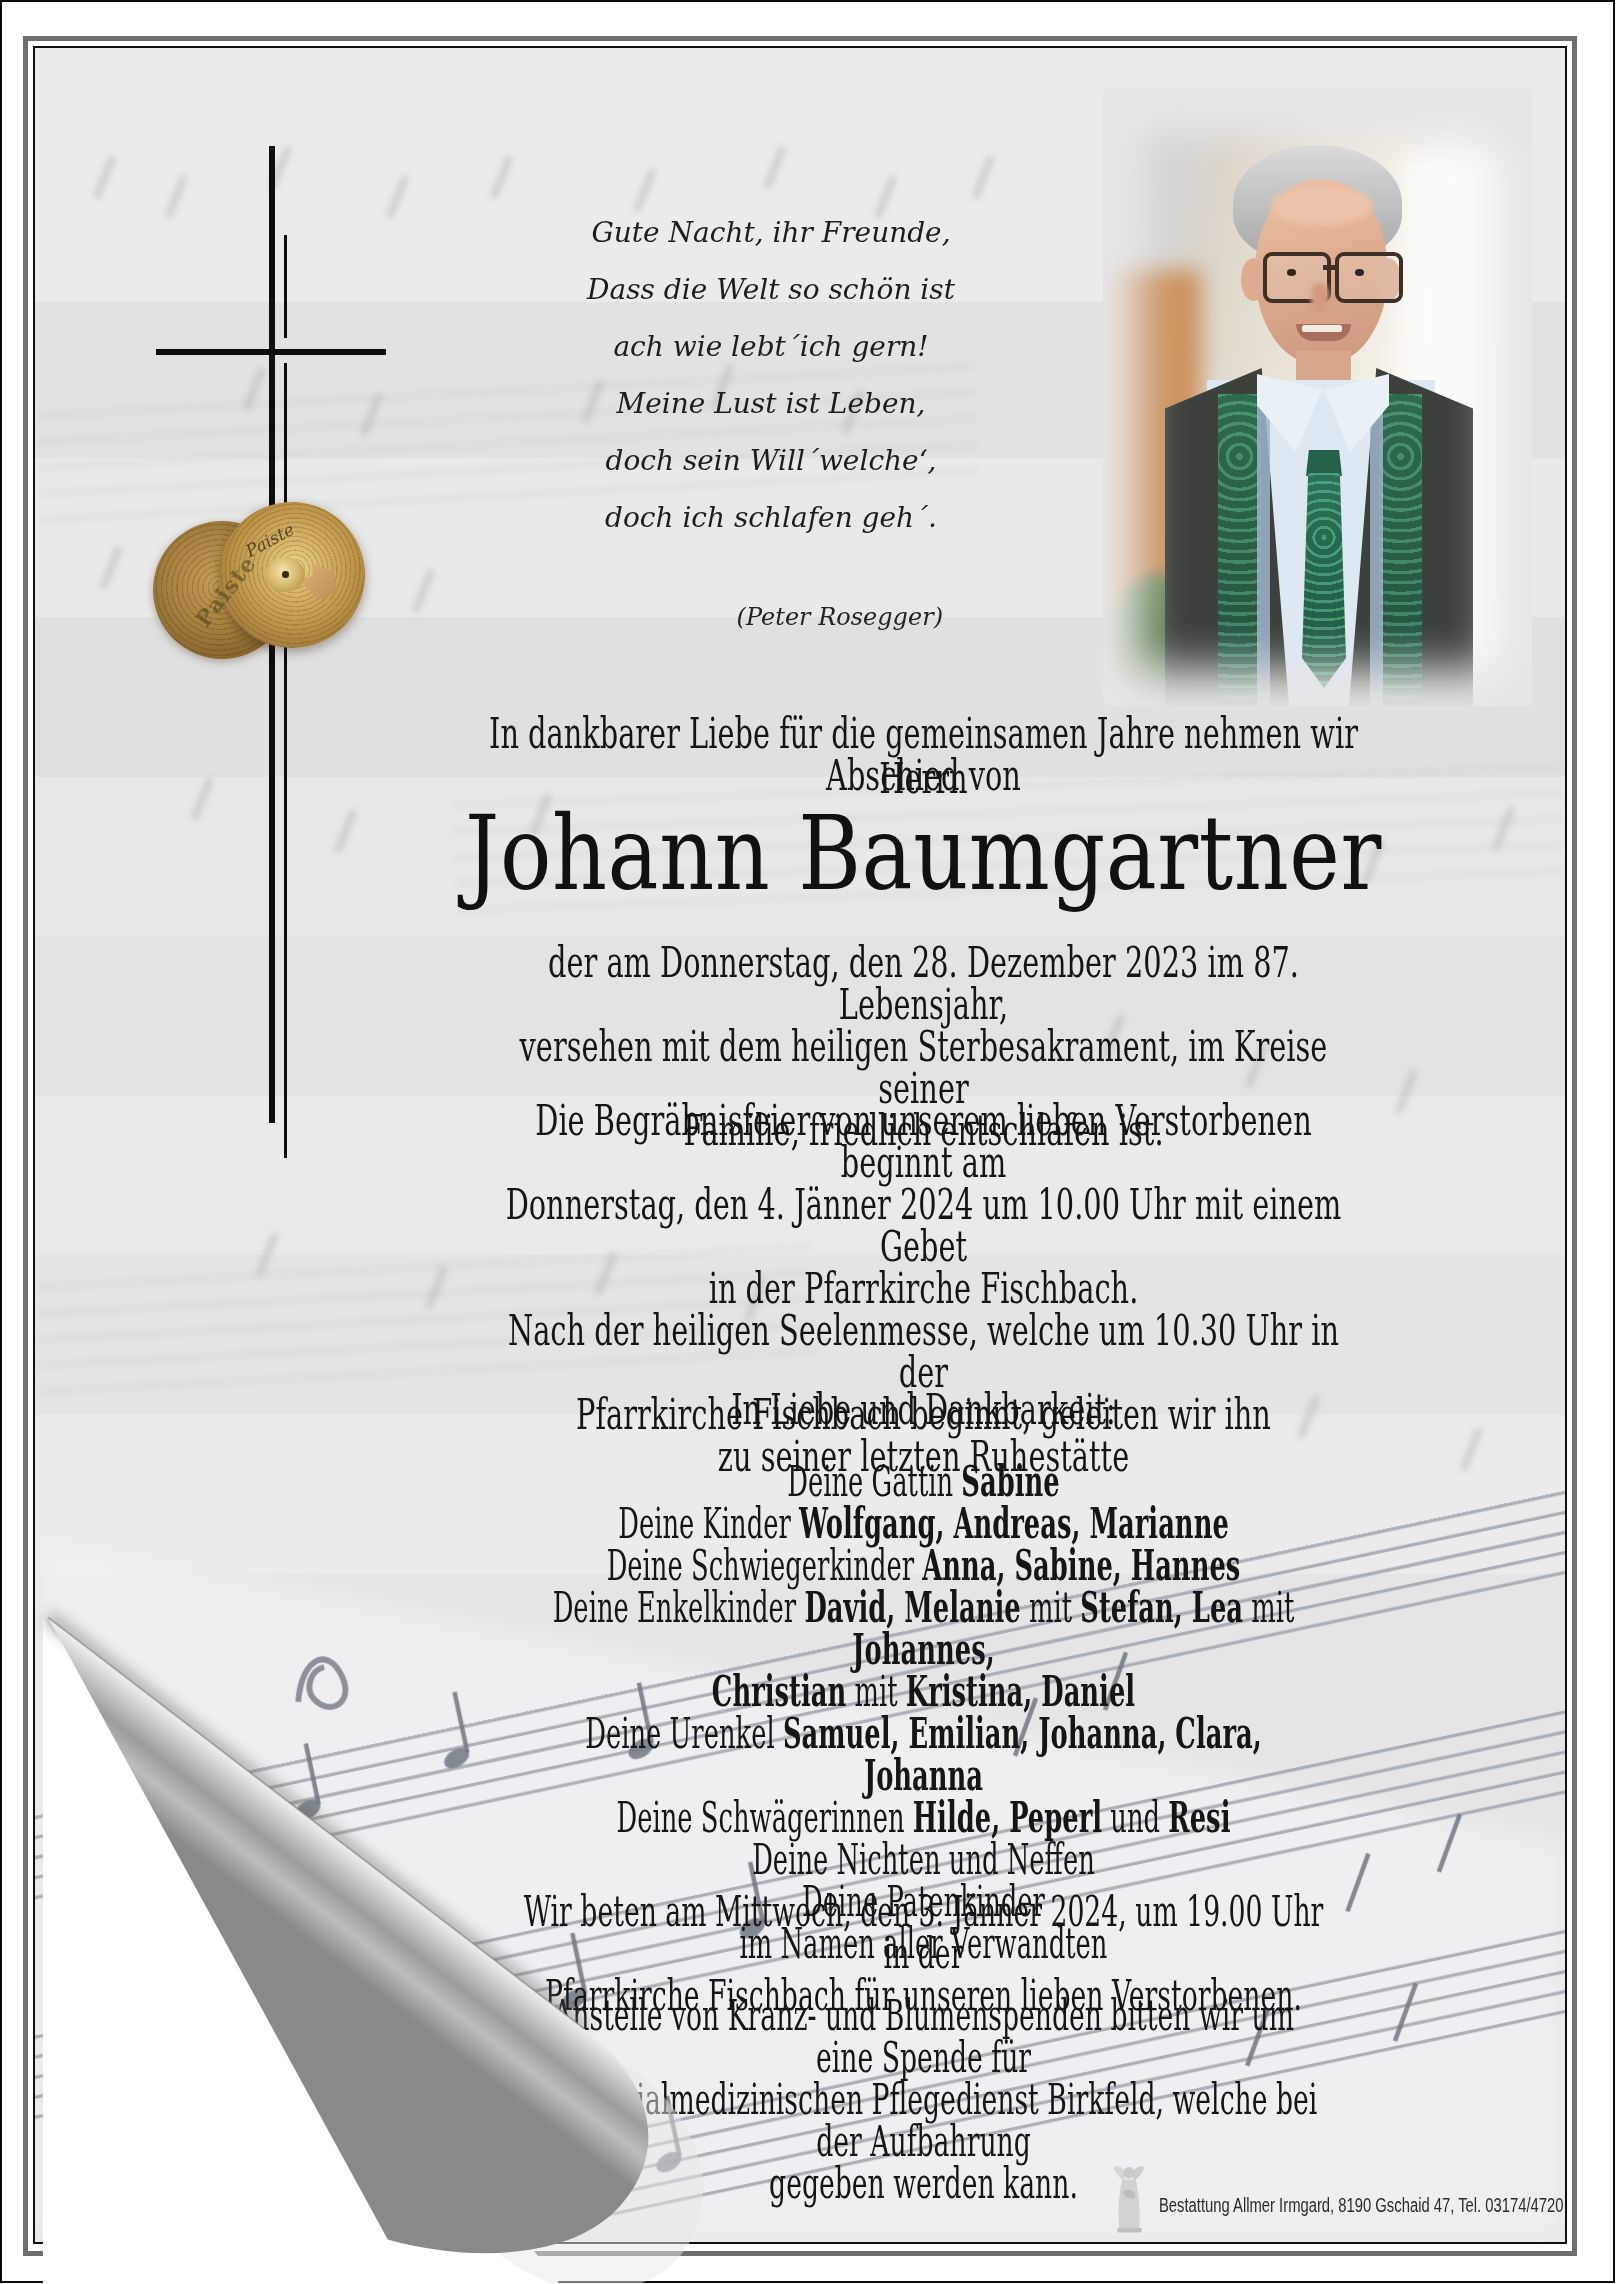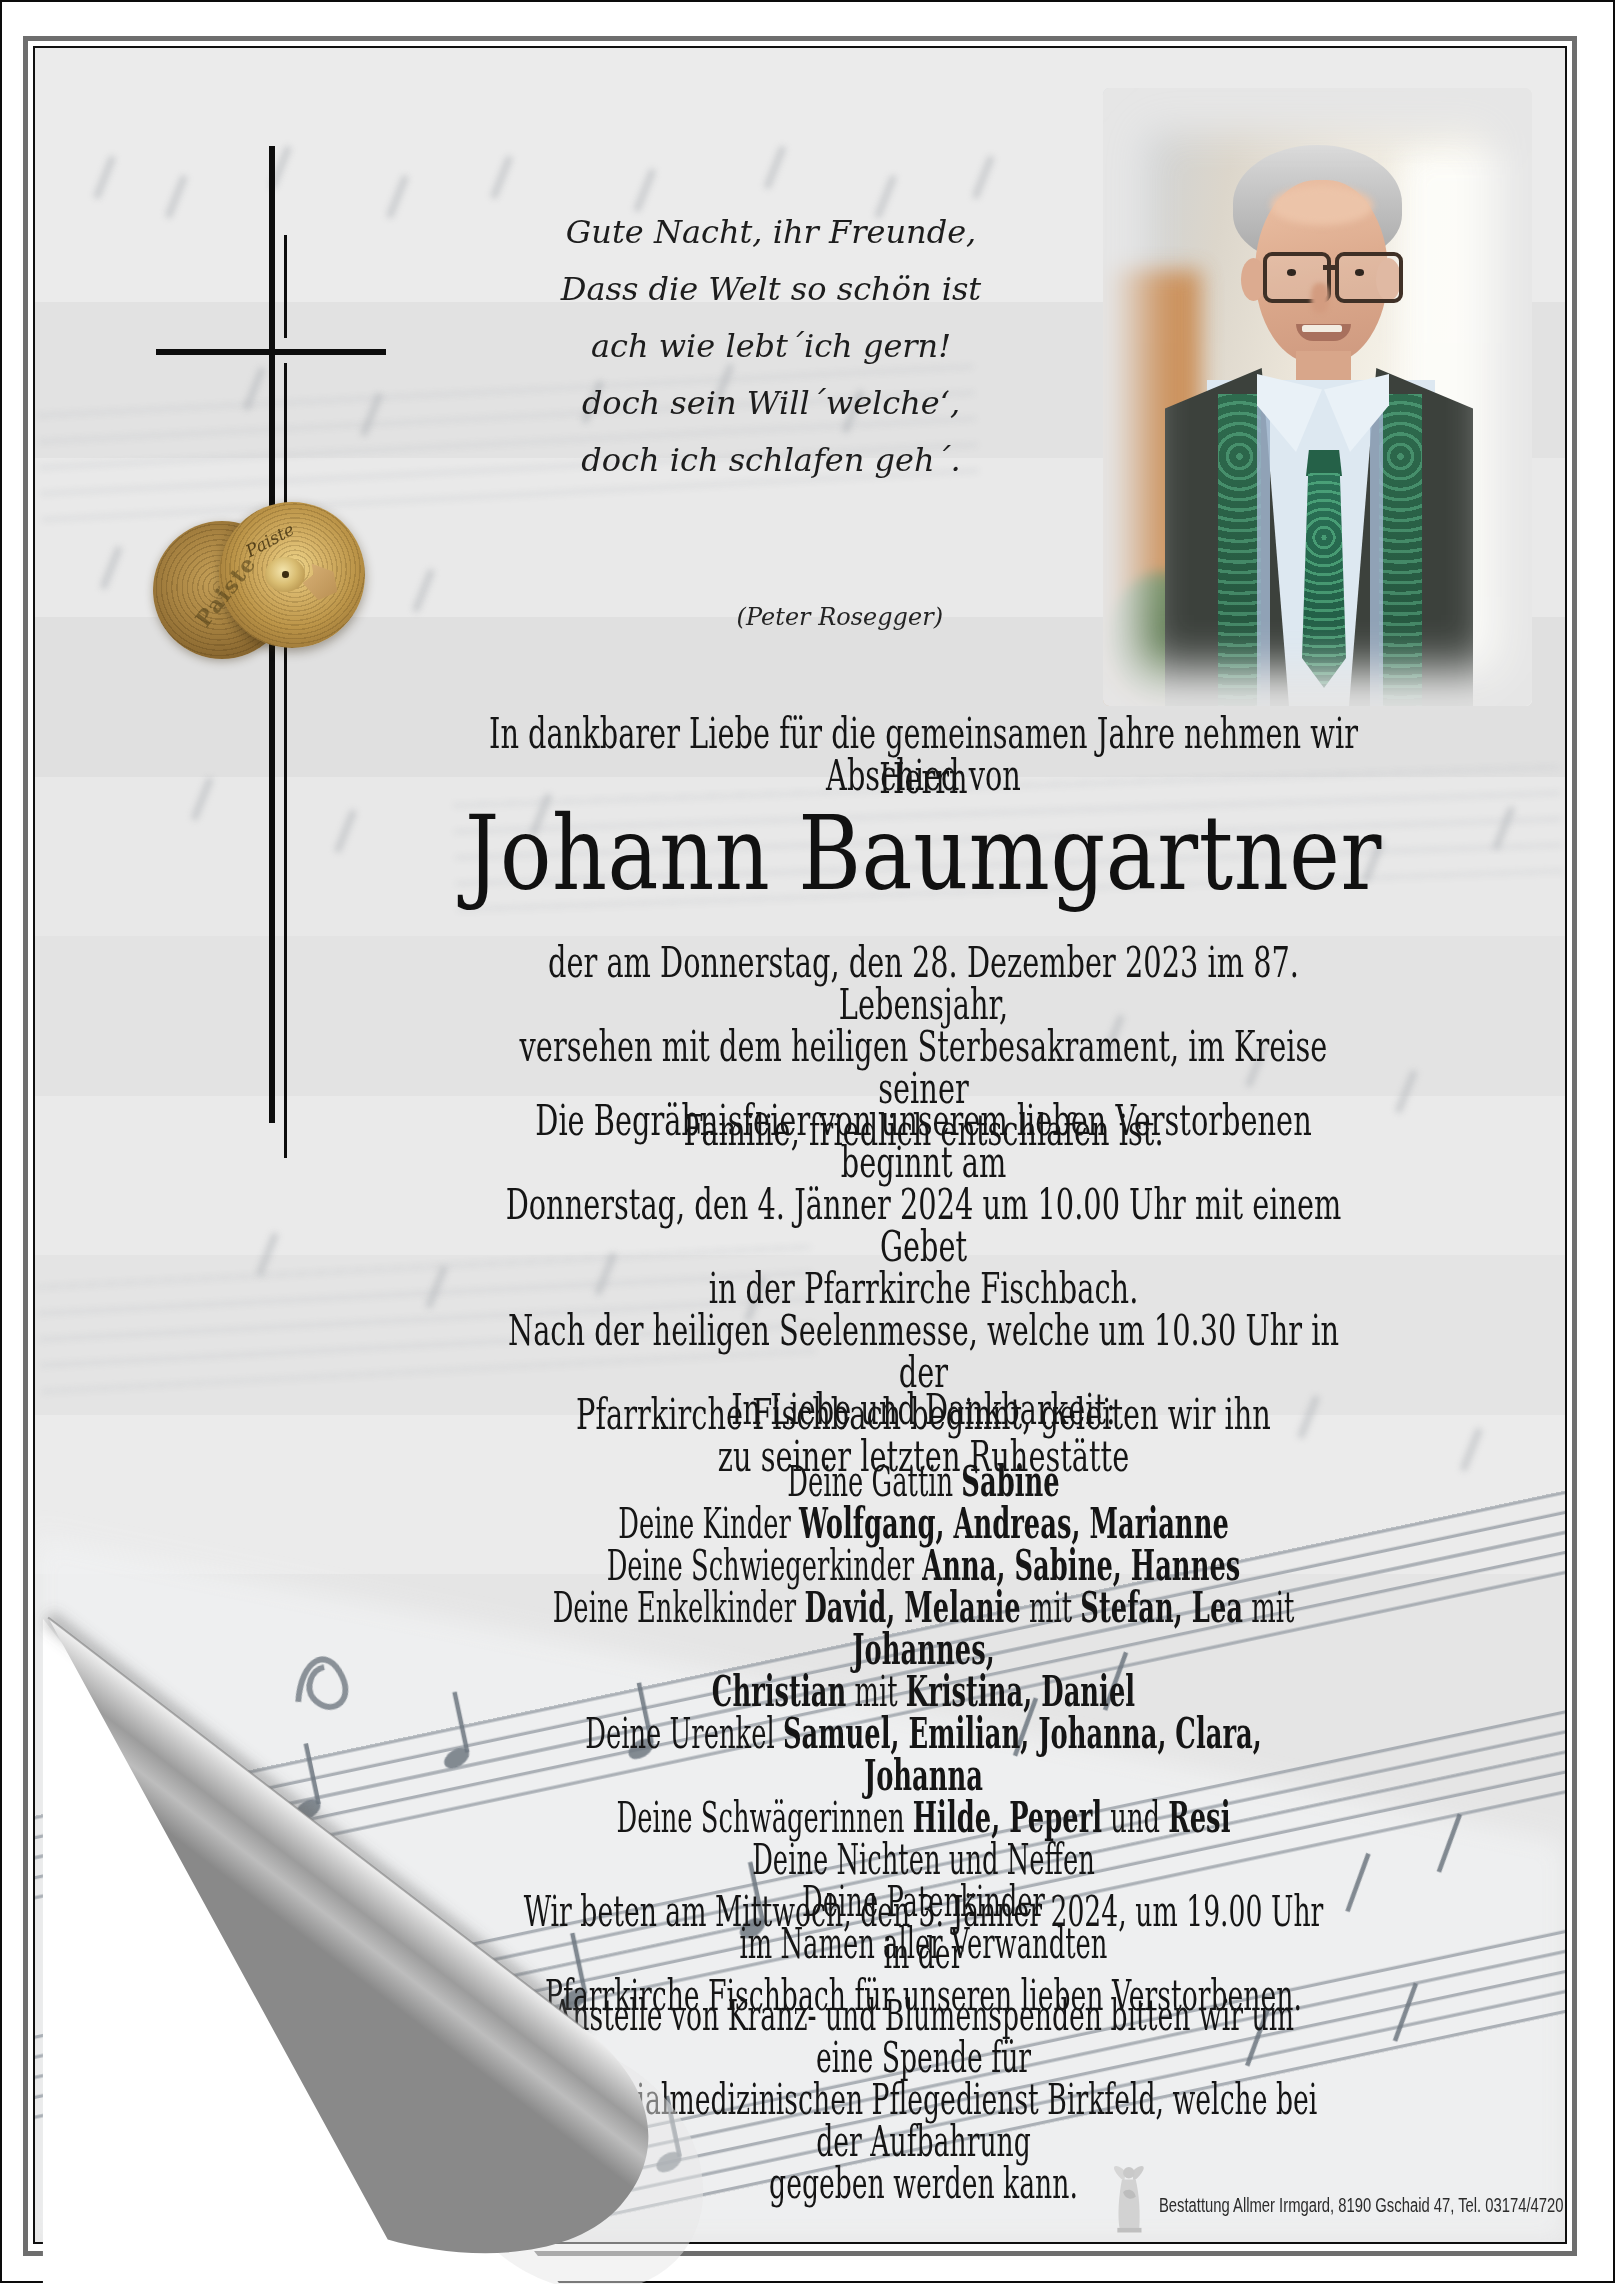--- a/index.html
+++ b/index.html
@@ -13,21 +13,21 @@
   #content{left:33px;top:46px;width:1530px;height:2194px;border:2.6px solid #101010;overflow:hidden;
     background:linear-gradient(#ebebeb 0 254px,#e2e2e2 254px 410px,#e9e9e9 410px 569px,
       #e0e0e0 569px 729px,#e8e8e8 729px 888px,#e3e3e3 888px 1048px,#eaeaea 1048px 1207px,
       #e4e4e4 1207px 1367px,#ebebeb 1367px 1526px,#e5e5e5 1526px 100%);z-index:5;}
   
   .col{position:absolute;left:238px;width:1301px;text-align:center;font-size:43px;line-height:42px;color:#151515;}
   .cx67{transform:scaleX(.67);transform-origin:50% 0;}
   .cx62{transform:scaleX(.62);transform-origin:50% 0;}
   .cx60{transform:scaleX(.60);transform-origin:50% 0;}
   .name{font-size:103px;line-height:107px;letter-spacing:0.7px;transform:scaleX(.83);transform-origin:50% 0;color:#111;}
-  .poem{left:518px;width:436px;text-align:center;font-style:italic;font-size:32px;line-height:57px;color:#1d1d1d;}
+  .poem{left:518px;width:436px;text-align:center;font-style:italic;font-size:28px;line-height:57px;color:#1d1d1d;}
   .poem-author{left:518px;width:436px;text-align:right;padding-right:46px;box-sizing:border-box;
     font-style:italic;font-size:24px;line-height:26px;color:#242424;}
   .b{font-weight:bold;}
   
   .cross-bar{background:#0d0d0d;}
   
   #cymbals{left:111px;top:453px;width:234px;height:176px;z-index:8;}
   .cym{border-radius:50%;position:absolute;}
   #cym-back{left:6.5px;top:19.5px;width:138px;height:138px;
     background:
@@ -277,20 +277,21 @@
     <div class="ph-collar-r"></div>
     <div class="ph-tie-knot"></div>
     <div class="ph-tie"></div>
     <div class="abs" style="left:0;top:0;width:429px;height:618px;box-shadow:inset 0 0 46px 36px #e6e6e6"></div>
   </div>
 
   <div class="abs poem z10" style="top:156px">
       <div class="poem-line">Gute Nacht, ihr Freunde,</div>
       <div class="poem-line">Dass die Welt so schön ist</div>
       <div class="poem-line">ach wie lebt´ich gern!</div>
+      <div class="poem-line">Meine Lust ist Leben,</div>
       <div class="poem-line">doch sein Will´welche‘,</div>
       <div class="poem-line">doch ich schlafen geh´.</div>
     </div>
   <div class="abs poem-author z10" style="top:556px">(Peter Rosegger)</div>
 
   <div class="col cx67 z10" style="top:664px">In dankbarer Liebe für die gemeinsamen Jahre nehmen wir Abschied von</div>
   <div class="col cx67 z10" style="top:709px">Herrn</div>
   <div class="col name z10" style="top:752px">Johann Baumgartner</div>
   <div class="col cx67 z10" style="top:893px">
       <div class="text-line">der am Donnerstag, den 28. Dezember 2023 im 87. Lebensjahr,</div>

